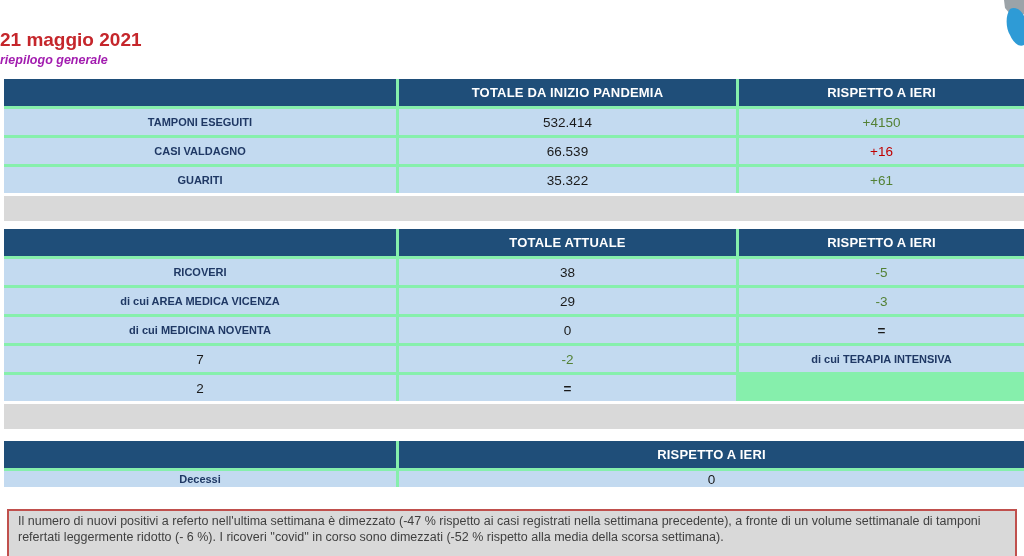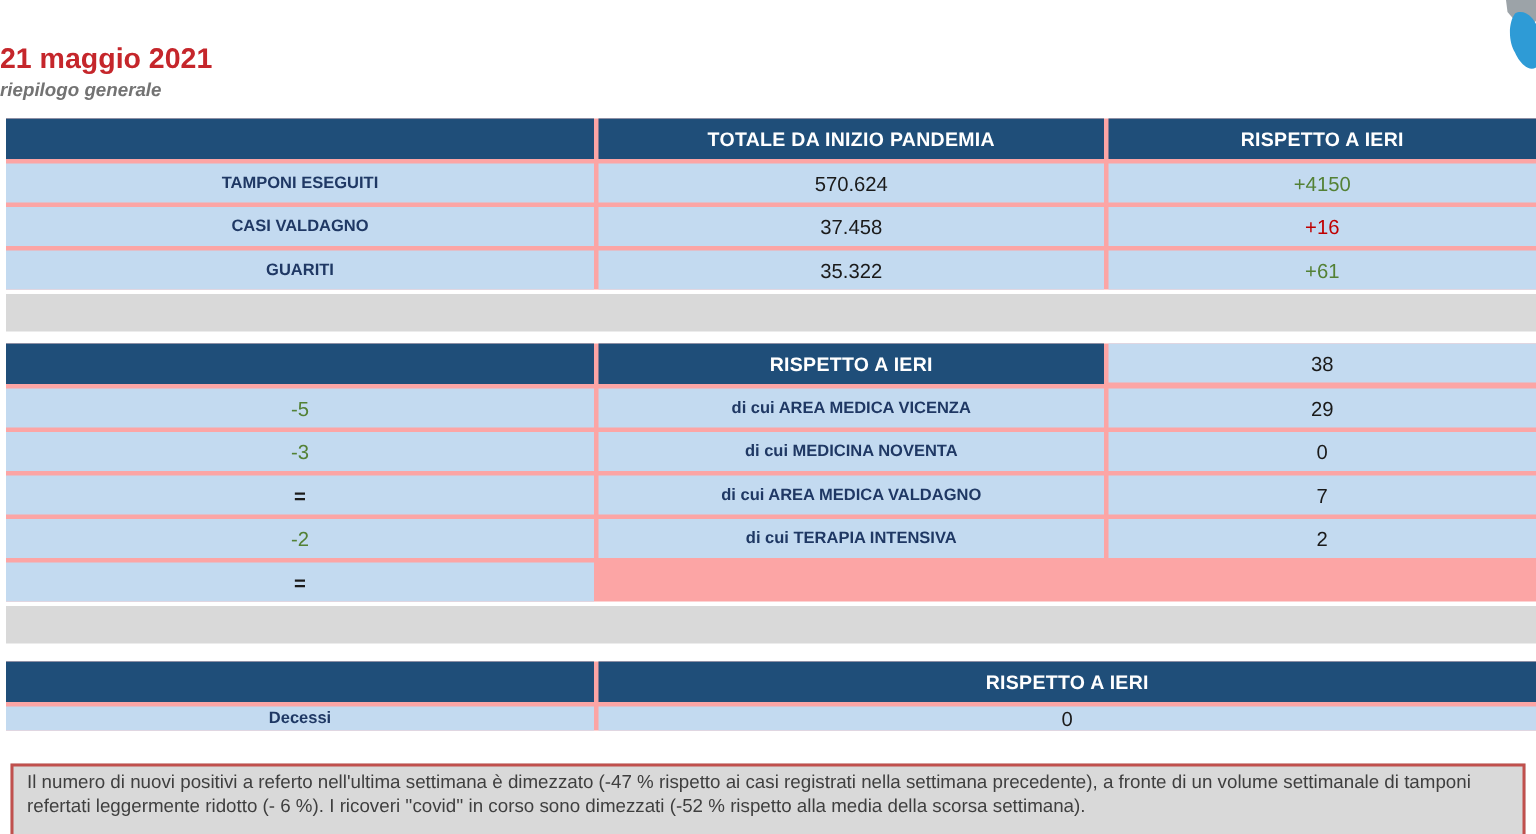--- a/index.html
+++ b/index.html
@@ -7,32 +7,32 @@
     width: 1024px; height: 556px;
     background: #ffffff;
     font-family: "Liberation Sans", sans-serif;
     position: relative;
     overflow: hidden;
   }
 
   
   .titleblock { padding-top: 4px; text-align: left; margin-bottom: 11px; margin-top: 24px; }
   .title { font-size: 19px; font-weight: bold; color: #C5262B; line-height: 24px; }
-  .subtitle { font-size: 12.5px; font-style: italic; font-weight: bold; color: #737373; line-height: 16px; }
+  .subtitle { font-size: 12.5px; font-style: italic; font-weight: bold; color: #a21caf; line-height: 16px; }
 
   
   .corner-art { position: absolute; top: 0; right: 0; }
 
   
   .table {
     display: grid;
     grid-template-columns: 392px 337px 1fr;
     grid-gap: 3px;
     margin-left: 4px;
-    background: #fca5a5;
+    background: #86efac;
   }
   .table.merged { grid-template-columns: 392px 1fr; }
   .cell {
     display: flex; align-items: center; justify-content: center;
     height: 26px;
   }
   .cell.head {
     background: #1F4E79; color: #ffffff;
     font-weight: bold; font-size: 13px;
     height: 27px; letter-spacing: 0.2px;
@@ -78,50 +78,51 @@
   <div class="title">21 maggio 2021</div>
   <div class="subtitle">riepilogo generale</div>
 </div>
 
 <div class="table">
   <div class="cell head"></div>
   <div class="cell head">TOTALE DA INIZIO PANDEMIA</div>
   <div class="cell head">RISPETTO A IERI</div>
 
   <div class="cell label">TAMPONI ESEGUITI</div>
-  <div class="cell value">570.624</div>
+  <div class="cell value">532.414</div>
   <div class="cell value delta" style="color: rgb(83, 129, 53);">+4150</div>
 
   <div class="cell label">CASI VALDAGNO</div>
-  <div class="cell value">37.458</div>
+  <div class="cell value">66.539</div>
   <div class="cell value delta" style="color: rgb(192, 0, 0);">+16</div>
 
   <div class="cell label">GUARITI</div>
   <div class="cell value">35.322</div>
   <div class="cell value delta" style="color: rgb(83, 129, 53);">+61</div>
 </div>
 
 <div class="gray-band"></div>
 
 <div class="table gap8">
   <div class="cell head"></div>
+  <div class="cell head">TOTALE ATTUALE</div>
   <div class="cell head">RISPETTO A IERI</div>
 
+  <div class="cell label">RICOVERI</div>
   <div class="cell value">38</div>
   <div class="cell value delta" style="color: rgb(83, 129, 53);">-5</div>
 
   <div class="cell label">di cui AREA MEDICA VICENZA</div>
   <div class="cell value">29</div>
   <div class="cell value delta" style="color: rgb(83, 129, 53);">-3</div>
 
   <div class="cell label">di cui MEDICINA NOVENTA</div>
   <div class="cell value">0</div>
   <div class="cell value delta eq" style="color: rgb(26, 26, 26);">=</div>
 
-  <div class="cell label">di cui AREA MEDICA VALDAGNO</div>
   <div class="cell value">7</div>
   <div class="cell value delta" style="color: rgb(83, 129, 53);">-2</div>
 
   <div class="cell label">di cui TERAPIA INTENSIVA</div>
   <div class="cell value">2</div>
   <div class="cell value delta eq" style="color: rgb(26, 26, 26);">=</div>
 </div>
 
 <div class="gray-band"></div>
 

